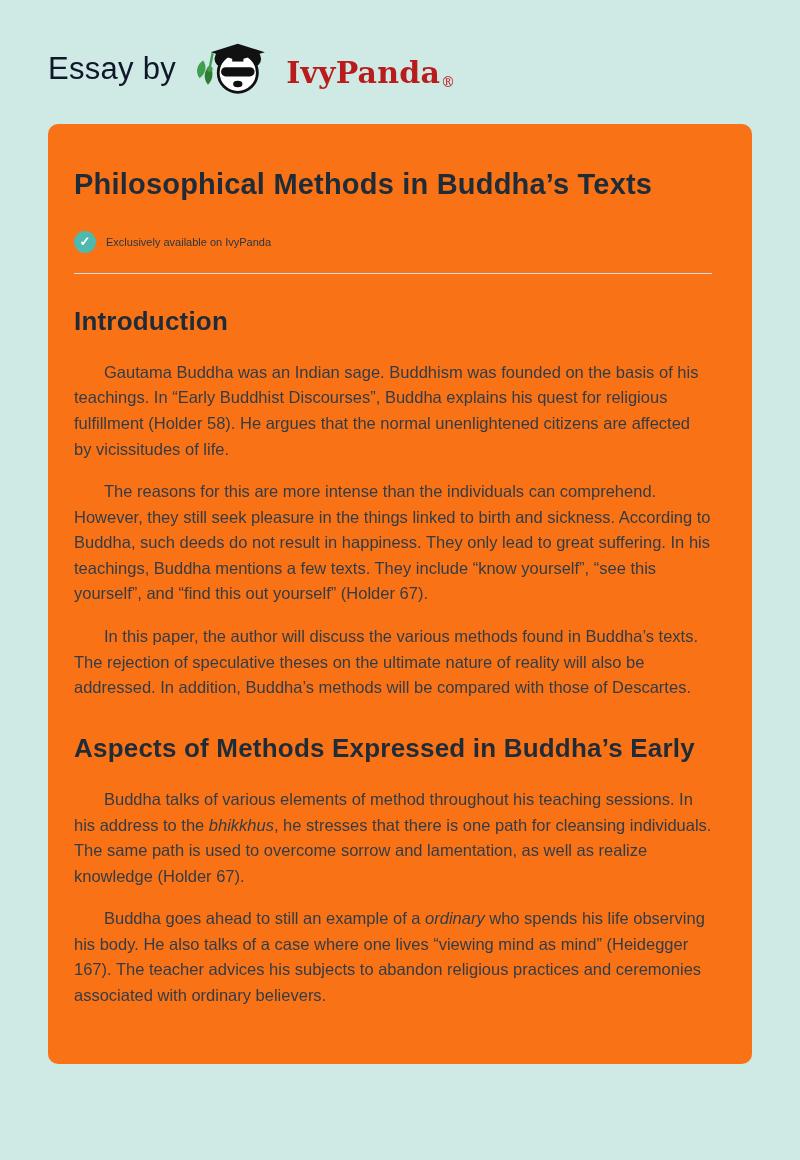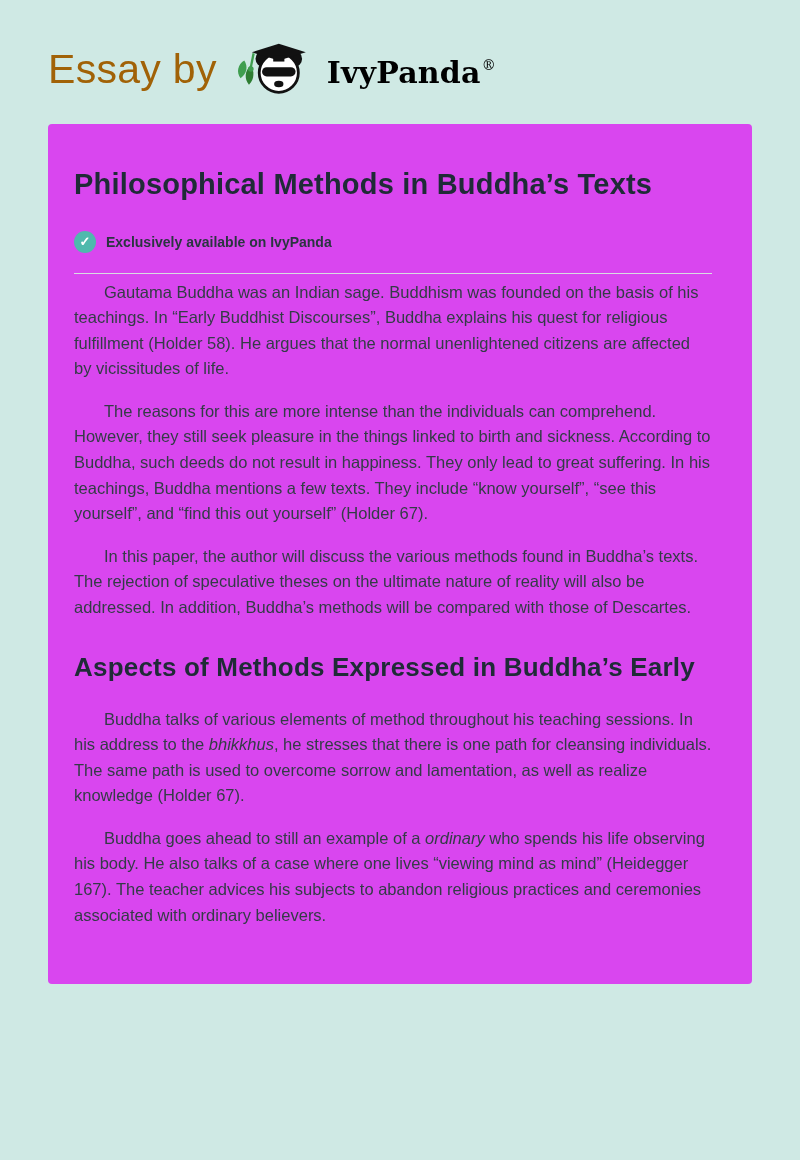--- a/index.html
+++ b/index.html
@@ -17,52 +17,52 @@
     padding-bottom: 48px;
   }
 
   
   .site-header {
     display: flex;
     align-items: center;
     padding: 40px 48px 26px 48px;
   }
   .essay-by {
-    font-size: 41px;
-    color: #a16207;
+    font-size: 31px;
+    color: #0f172a;
     letter-spacing: 0.3px;
     margin-right: 18px;
   }
   .logo {
     display: inline-flex;
     align-items: center;
     margin-right: 10px;
   }
   .brand {
     font-family: "DejaVu Serif", "Liberation Serif", serif;
     font-size: 30px;
     font-weight: 700;
-    color: #000000;
+    color: #b91c1c;
     letter-spacing: 0.2px;
     display: inline-flex;
-    align-items: flex-start;
+    align-items: flex-end;
     margin-top: 6px;
   }
   .brand sup {
     font-size: 14px;
     font-weight: 400;
     margin-top: 2px;
     margin-left: 1px;
   }
 
   
   .card {
     margin: 0 48px;
-    background: #d946ef;
-    border-radius: 4px;
+    background: #f97316;
+    border-radius: 10px;
     padding: 40px 40px 56px 26px;
   }
   .essay-title {
     font-size: 29px;
     line-height: 1.4;
     font-weight: 700;
     color: #1f2b37;
     margin-bottom: 26px;
     letter-spacing: 0.2px;
   }
@@ -81,22 +81,22 @@
     background: #4fb9ad;
     color: #ffffff;
     font-size: 13px;
     font-weight: 700;
     display: flex;
     align-items: center;
     justify-content: center;
     line-height: 1;
   }
   .badge-label {
-    font-size: 14px;
-    font-weight: 700;
+    font-size: 11px;
+    font-weight: 400;
     color: #2a3540;
   }
 
   .divider {
     border: none;
     border-top: 1px solid #d8dde2;
     margin: 0 0 6px 0;
   }
 
   .section-heading {
@@ -157,20 +157,21 @@
     <h1 class="essay-title">Philosophical Methods in Buddha’s Texts</h1>
 
     <div class="badge">
       <span class="check-circle">✓</span>
       <span class="badge-label">Exclusively available on IvyPanda</span>
     </div>
 
     <hr class="divider">
 
     <section>
+      <h2 class="section-heading">Introduction</h2>
       <p class="paragraph"><span>Gautama Buddha was an Indian sage. Buddhism was founded on the basis of his teachings. In “Early Buddhist Discourses”, Buddha explains his quest for religious fulfillment (Holder 58). He argues that the normal unenlightened citizens are affected by vicissitudes of life.</span></p>
       <p class="paragraph"><span>The reasons for this are more intense than the individuals can comprehend. However, they still seek pleasure in the things linked to birth and sickness. According to Buddha, such deeds do not result in happiness. They only lead to great suffering. In his teachings, Buddha mentions a few texts. They include “know yourself”, “see this yourself”, and “find this out yourself” (Holder 67).</span></p>
       <p class="paragraph"><span>In this paper, the author will discuss the various methods found in Buddha’s texts. The rejection of speculative theses on the ultimate nature of reality will also be addressed. In addition, Buddha’s methods will be compared with those of Descartes.</span></p>
     </section>
 
     <section>
       <h2 class="section-heading">Aspects of Methods Expressed in Buddha’s Early</h2>
       <p class="paragraph"><span>Buddha talks of various elements of method throughout his teaching sessions. In his address to the </span><em>bhikkhus</em><span>, he stresses that there is one path for cleansing individuals. The same path is used to overcome sorrow and lamentation, as well as realize knowledge (Holder 67).</span></p>
       <p class="paragraph"><span>Buddha goes ahead to still an example of a </span><em>ordinary</em><span> who spends his life observing his body. He also talks of a case where one lives “viewing mind as mind” (Heidegger 167). The teacher advices his subjects to abandon religious practices and ceremonies associated with ordinary believers.</span></p>
     </section>

